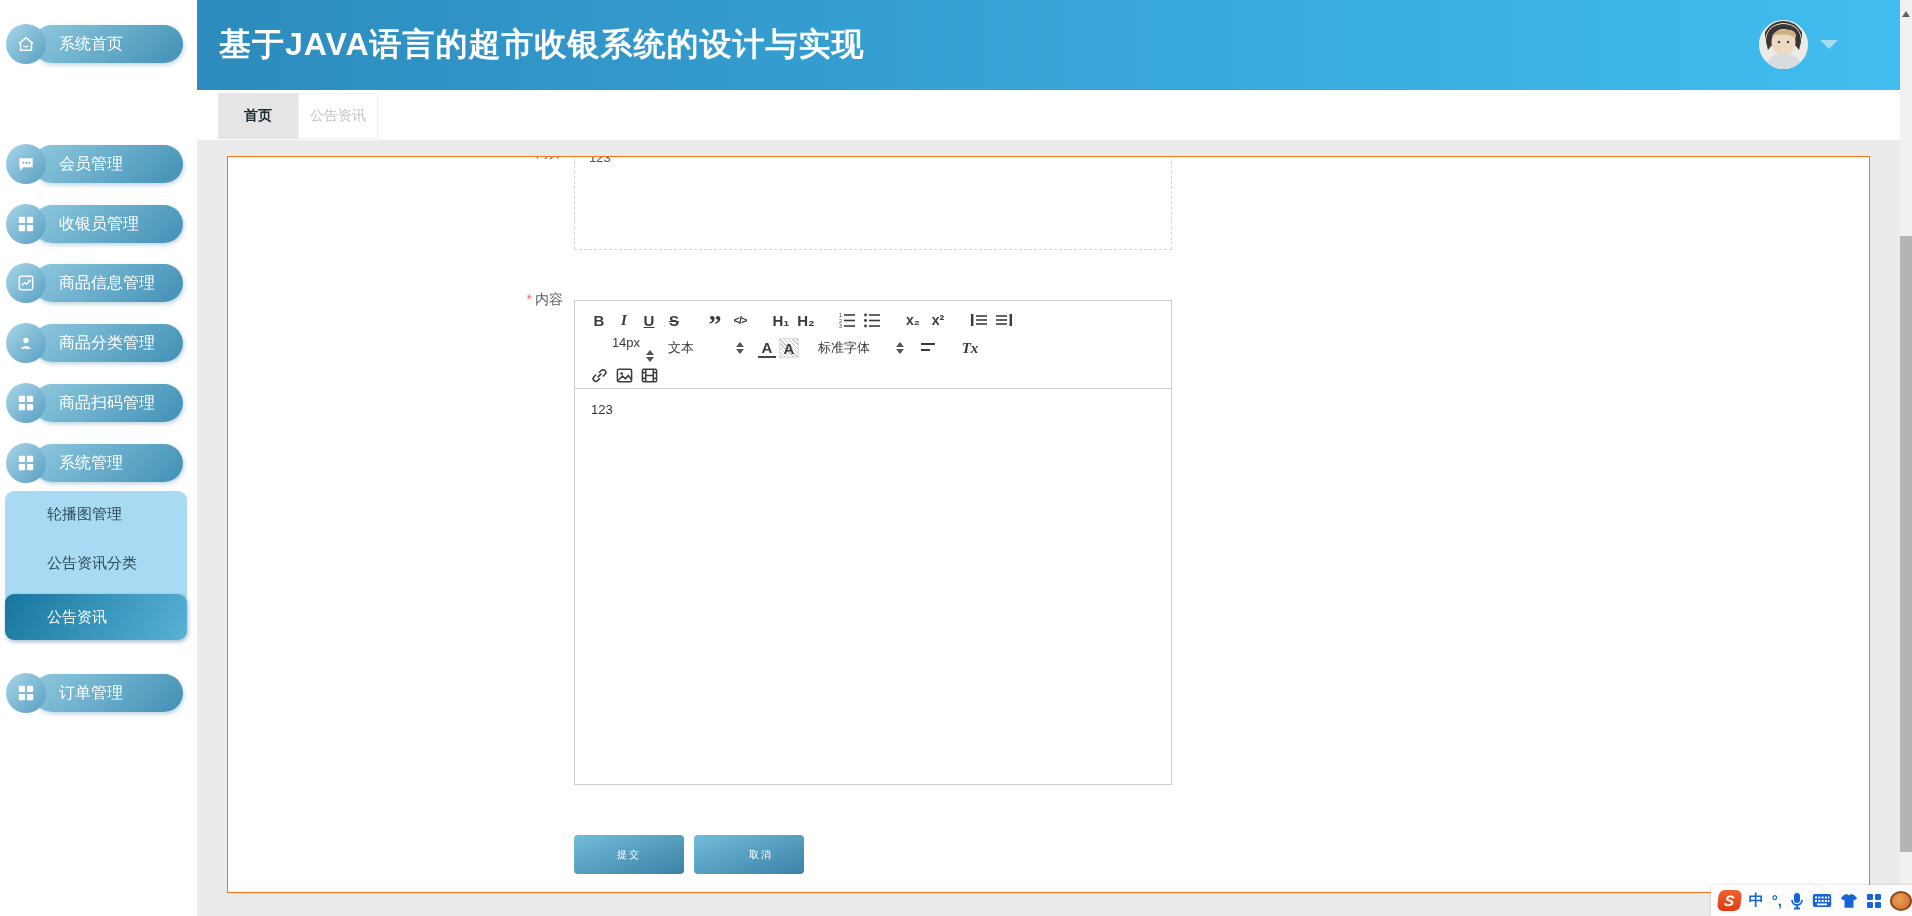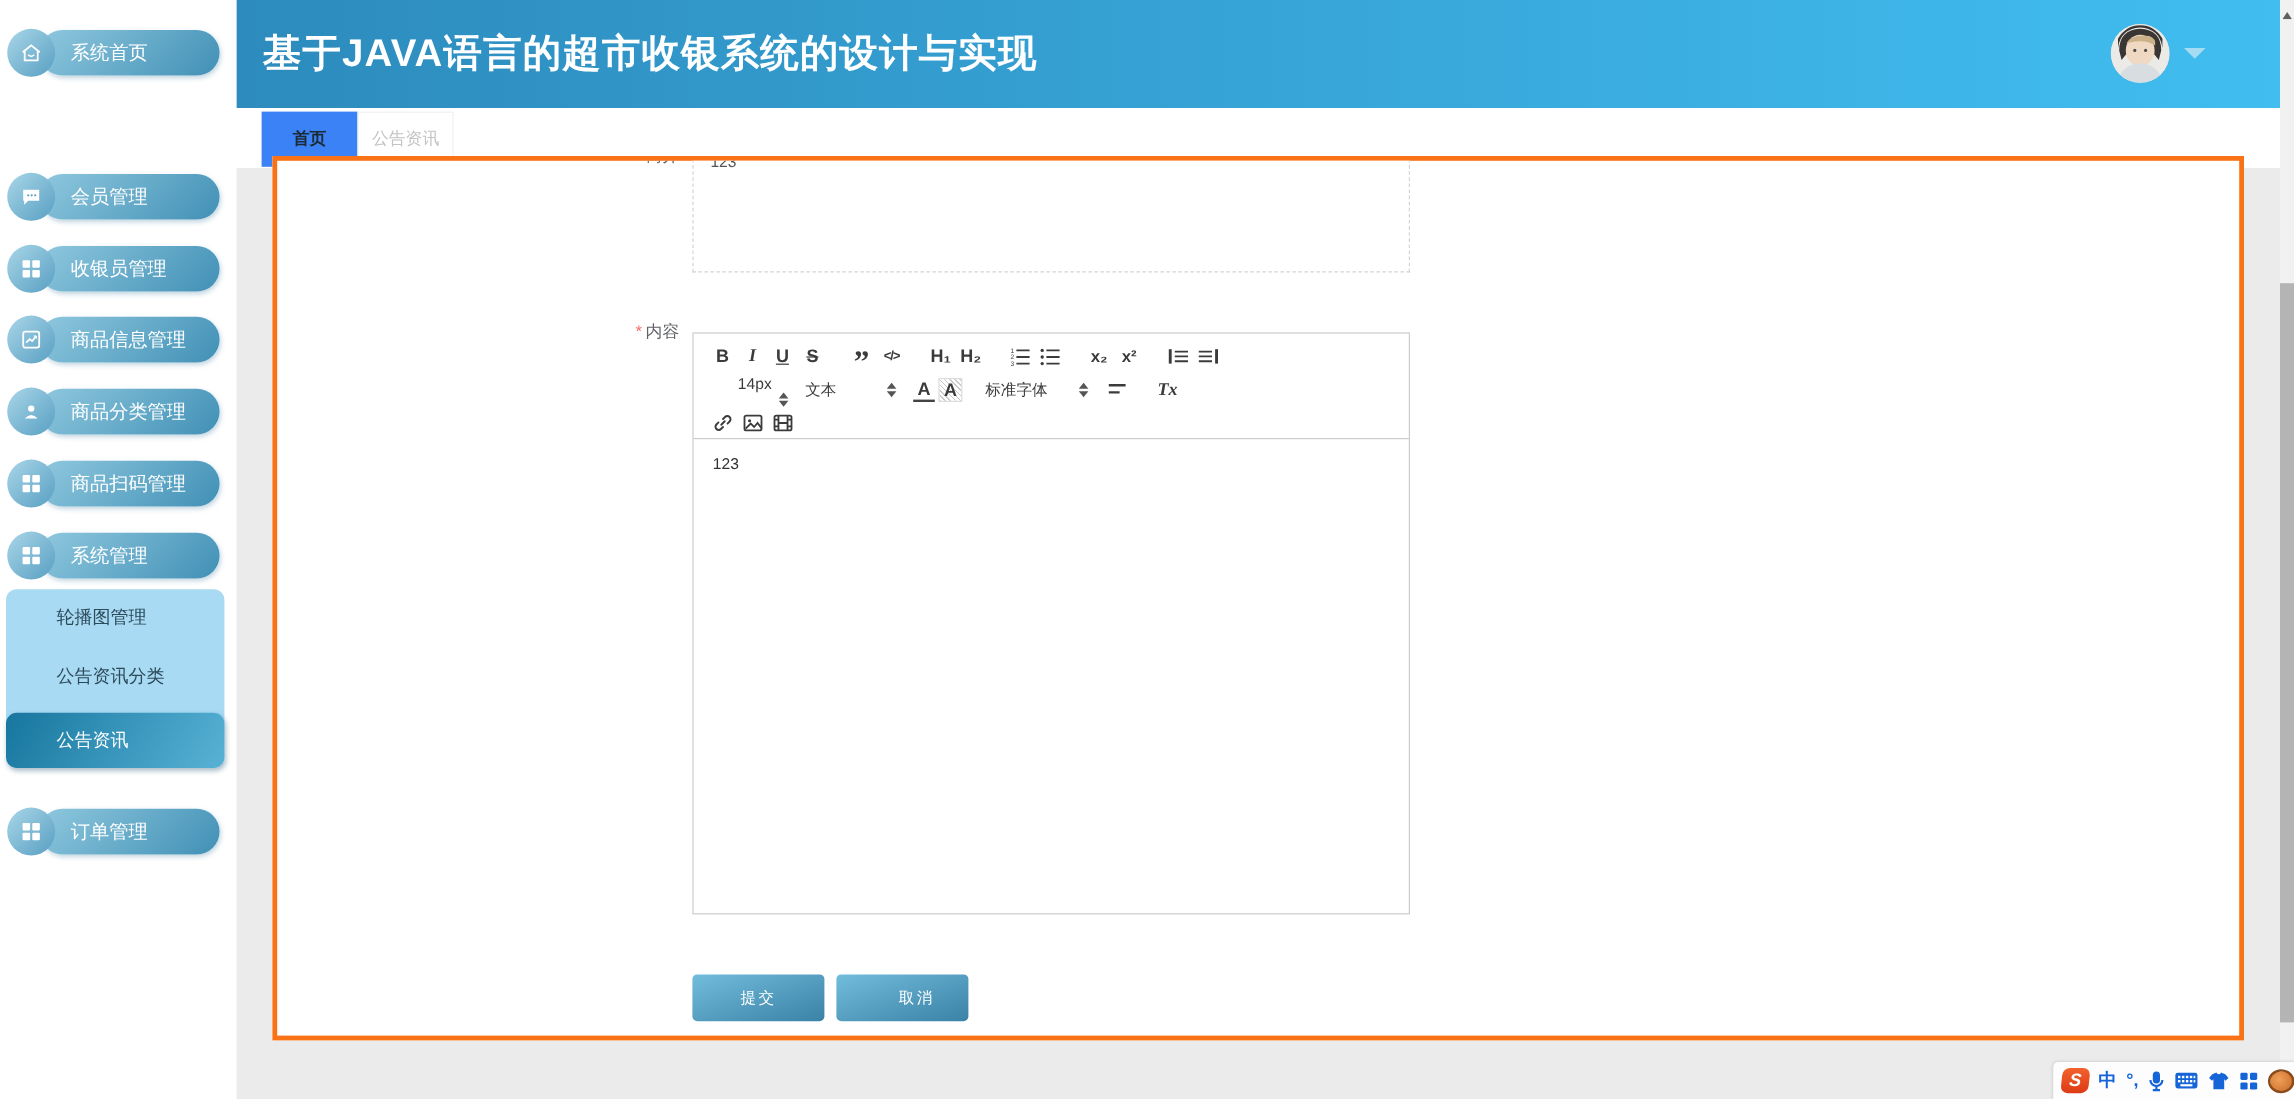--- a/index.html
+++ b/index.html
@@ -51,28 +51,28 @@
     overflow:hidden; cursor:pointer; background:#ddd;
   }
   .caret-down {
     position:absolute; right:62px; top:40px; width:0; height:0; cursor:pointer;
     border-left:9px solid transparent; border-right:9px solid transparent; border-top:9px solid #a6dcf2;
   }
 
   
   .tabbar { position:absolute; left:197px; top:90px; width:1703px; height:50px; background:#fff; }
   .tab { position:absolute; top:3px; width:80px; height:46px; display:flex; align-items:center; justify-content:center; font-size:14px; cursor:pointer; }
-  .tab-active { left:21px; background:#3b82f6; color:#1c2b33; font-weight:bold; }
+  .tab-active { left:21px; background:#e5e5e5; color:#1c2b33; font-weight:bold; }
   .tab-idle { left:101px; background:#fff; border:1px solid #f0f0f0; color:#c3c3c3; }
 
   
   .content-bg { position:absolute; left:197px; top:140px; width:1703px; height:776px; background:#ebebeb; }
   .card {
-    position:absolute; left:227px; top:130px; width:1643px; height:737px;
-    background:#fff; border:4px solid #f97316; overflow:hidden;
+    position:absolute; left:227px; top:156px; width:1643px; height:737px;
+    background:#fff; border:1px solid #f97316; overflow:hidden;
   }
   .field-label { position:absolute; left:0; width:335px; text-align:right; font-size:14px; color:#606266; }
   .req { color:#f56c6c; margin-right:3px; }
   .intro-box {
     position:absolute; left:346px; top:-32px; width:598px; height:125px;
     border:1px dashed #d4d4d4; padding:24px 14px 10px; font-size:13px; color:#555; background:#fff;
   }
   .editor { position:absolute; left:346px; top:143px; width:598px; height:485px; border:1px solid #ccc; background:#fff; }
   .toolbar { height:88px; border-bottom:1px solid #ccc; padding:7px 13px 4px; display:flex; flex-direction:column; gap:3px; }
   .trow { display:flex; align-items:center; height:26px; }
@@ -100,21 +100,21 @@
   .tsel { display:flex; align-items:center; color:#3b3b3b; font-size:13px; cursor:pointer; margin-right:4px; }
   .tsel-label { display:inline-block; }
   .w-size { width:76px;flex-direction:column; } .w-para { width:86px; } .w-font { width:96px; }
   .spin { display:flex; flex-direction:column; gap:2px; margin-left:auto; margin-right:10px; }
   .spin b { width:0; height:0; border-left:4px solid transparent; border-right:4px solid transparent; }
   .spin .up { border-bottom:5px solid #555; }
   .spin .dn { border-top:5px solid #555; }
   .editor-body { padding:13px 16px; font-size:13px; color:#333; height:395px; cursor:text; }
   .btn {
     position:absolute; top:678px; width:110px; height:39px; border:none; border-radius:4px;
-    background:linear-gradient(160deg,#72bcdc,#3a82a6); color:#fff; font-size:13px;
+    background:linear-gradient(160deg,#72bcdc,#3a82a6); color:#fff; font-size:10px;
     display:flex; align-items:center; justify-content:center; cursor:pointer; letter-spacing:2px;
     font-family:Liberation Mono, monospace;
   }
   .btn-submit { left:346px; }
   .btn-cancel { left:466px;padding-left:24px; }
 
   
   .tray {
     position:absolute; left:1711px; top:885px; width:201px; height:31px;
     background:#fdfdfd; border-radius:4px 0 0 0; box-shadow:0 0 3px rgba(0,0,0,.18);

